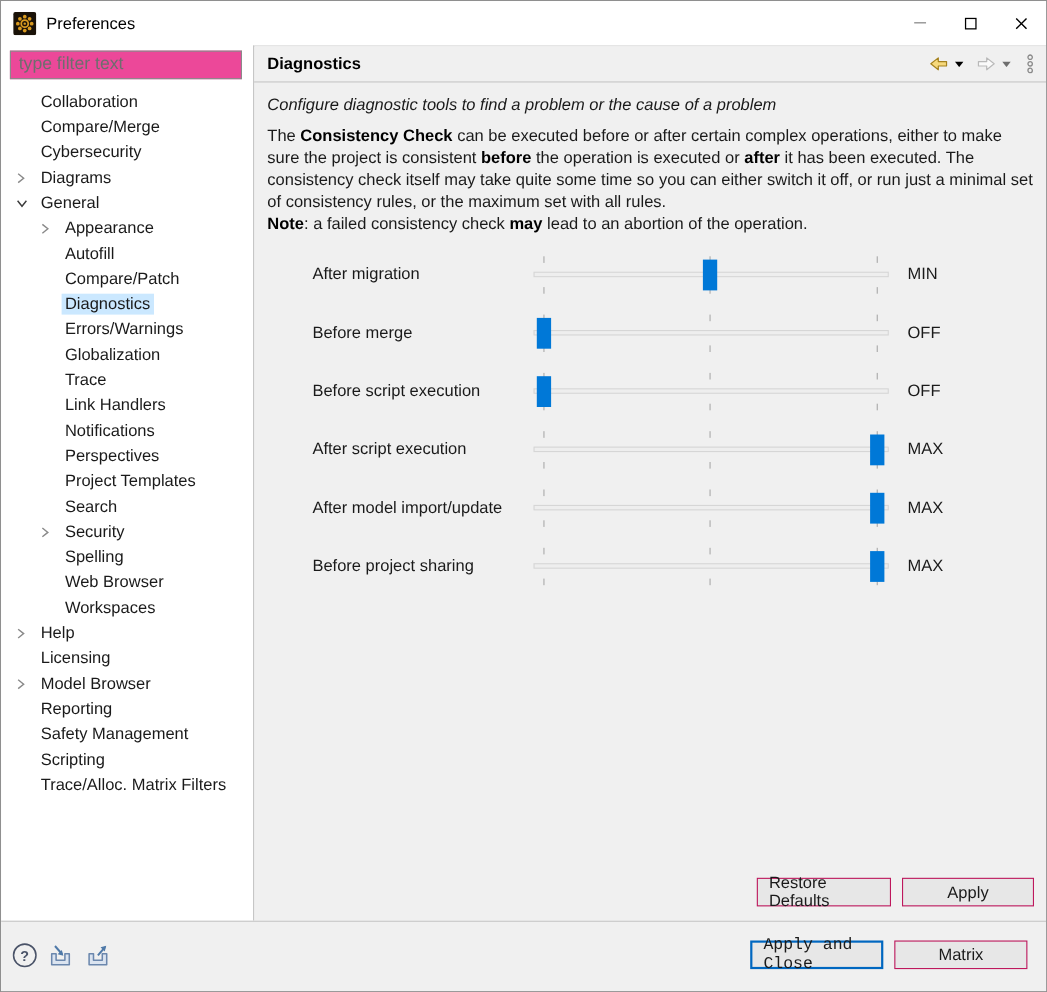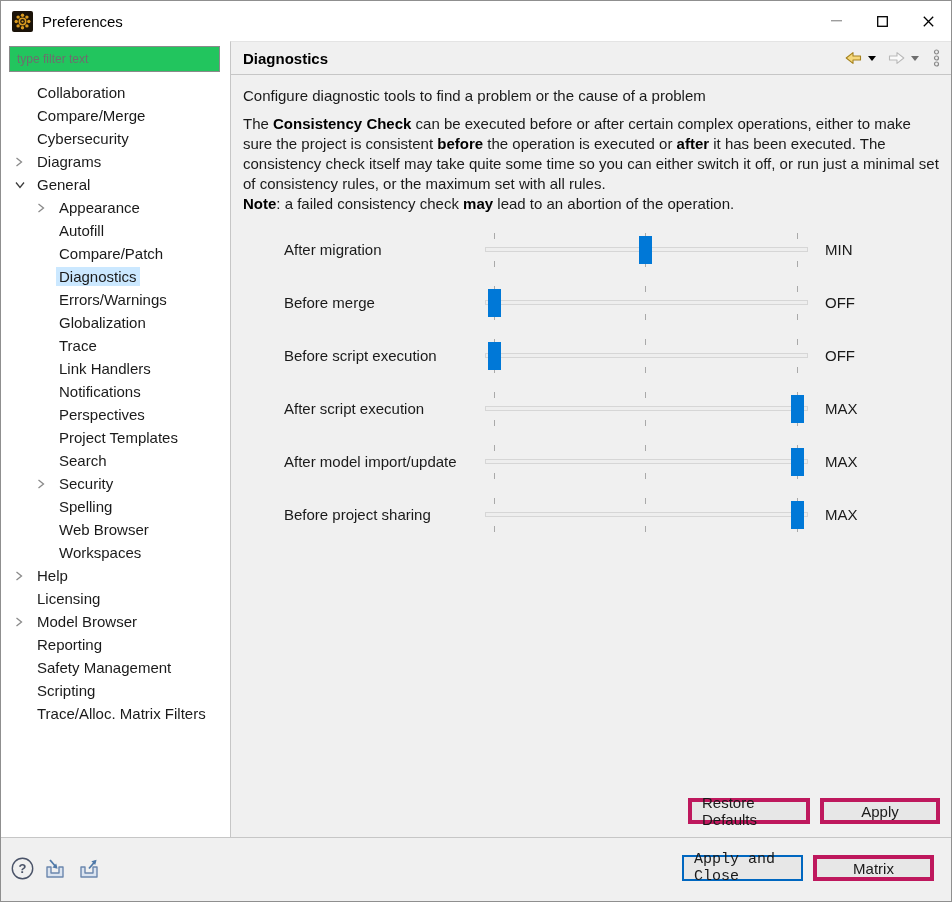--- a/index.html
+++ b/index.html
@@ -13,54 +13,54 @@
   
   .titlebar { position:absolute; top:0; left:0; right:0; height:40px; display:flex; align-items:center; background:#fff; }
   .app-icon { width:21px; height:21px; margin-left:11px; flex:none; }
   .title-text { margin-left:9px; color:#000; }
   .win-controls { margin-left:auto; display:flex; height:100%; }
   .win-btn { width:46px; height:100%; display:flex; align-items:center; justify-content:center; }
   
   .sidebar { position:absolute; top:40px; left:0; width:229px; bottom:64px; background:#fff; overflow:hidden; }
   .filter-input {
     position:absolute; top:5px; left:8px; width:211px; height:26px;
-    border:1px solid #8a8a8a; background:#22c55e; padding:0 7px;
-    font-family:"Liberation Sans",sans-serif; font-size:12px; color:#333; outline:none;
+    border:1px solid #8a8a8a; background:#ec4899; padding:0 7px;
+    font-family:"Liberation Sans",sans-serif; font-size:16px; color:#333; outline:none;
   }
   .filter-input::placeholder { color:#6e6e6e; opacity:1; }
   .tree { position:absolute; top:40px; left:0; right:0; bottom:0; }
   .tree-row { height:23px; display:flex; align-items:center; white-space:nowrap; }
   .tree-row.lvl1 { padding-left:14px; }
   .tree-row.lvl2 { padding-left:36px; }
   .chevron { width:19px; height:16px; flex:none; display:flex; align-items:center; justify-content:flex-start; }
   .tree-label { padding:1px 3px; }
   .tree-label.selected { background:#cbe8ff; }
   
   .content { position:absolute; top:40px; left:229px; right:0; bottom:64px; background:#f0f0f0; border-left:1px solid #c6c6c6; border-top:1px solid #e4e4e4; }
   .content-header { height:33px; display:flex; align-items:center; padding:0 8px 0 12px; border-bottom:1px solid #c6c6c6; }
   .content-title { font-weight:bold; color:#000; }
   .header-icons { margin-left:auto; display:flex; align-items:center; }
   .hicon { display:flex; align-items:center; justify-content:center; padding:2px 3px; }
   .content-body { padding:10px 12px 0 12px; }
-  .intro-line { margin:2px 0 10px 0; }
+  .intro-line { margin:2px 0 10px 0;font-style:italic; }
   .rich-par { line-height:20px; max-width:700px; }
   .rich-par b { color:#000; }
   
   .sliders { margin-top:9px;margin-left:41px; }
   .slider-row { display:flex; align-items:center; height:53px; }
   .slider-label { width:201px; flex:none; }
   .slider-area { position:relative; width:323px; height:34px; flex:none; }
   .slider-track { position:absolute; left:0; right:0; top:14px; height:5px; background:#eeeeee; border:1px solid #d6d6d6; }
   .tick { position:absolute; width:1px; height:6px; background:#a9a9a9; }
   .tick.top { top:0; } .tick.bottom { top:28px; }
   .slider-thumb { position:absolute; top:3px; width:13px; height:28px; background:#0078d7; }
   .slider-value { margin-left:17px; }
   
   .btn {
-    height:26px; background:#e7e7e7; border:4px solid #be185d;
+    height:26px; background:#e7e7e7; border:1px solid #be185d;
     display:flex; align-items:center; justify-content:center;
     font-family:"Liberation Sans",sans-serif; font-size:15px; color:#1a1a1a; padding:0 10px;
   }
   .content-buttons { position:absolute; right:11px; bottom:13px; display:flex; gap:10px; }
   .btn-restore { width:122px; }
   .btn-apply { width:120px;text-align:right; }
   
   .bottombar { position:absolute; left:0; right:0; bottom:0; height:64px; background:#f0f0f0; border-top:1px solid #c6c6c6; }
   .bottom-icons { position:absolute; left:10px; top:19px; display:flex; align-items:center; gap:9px; }
   .bottom-buttons { position:absolute; right:17px; top:17px; display:flex; gap:10px; }

